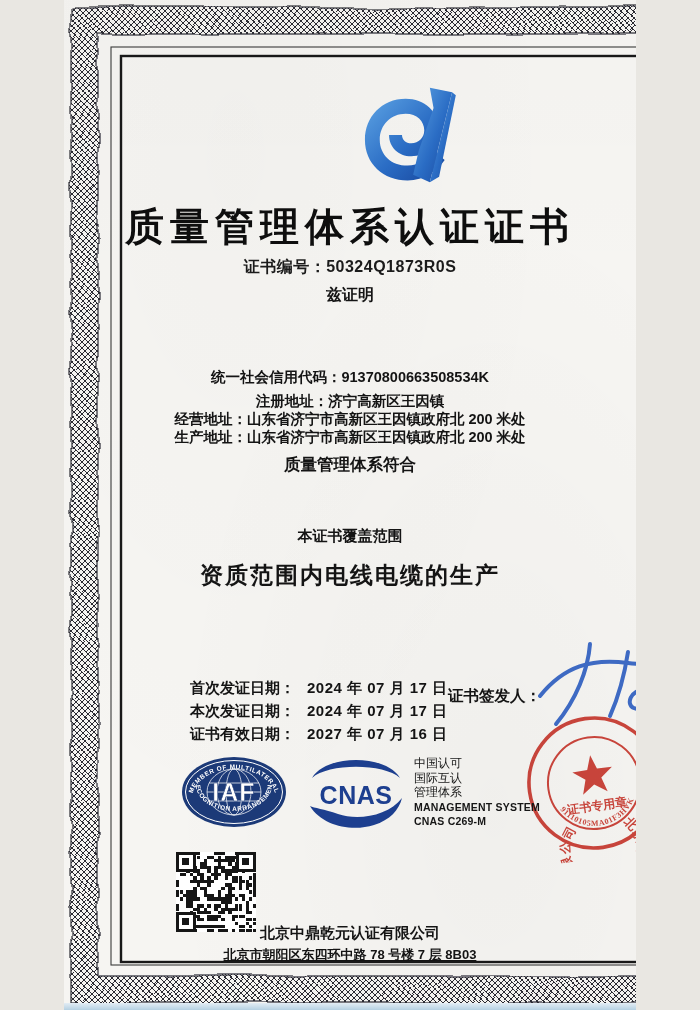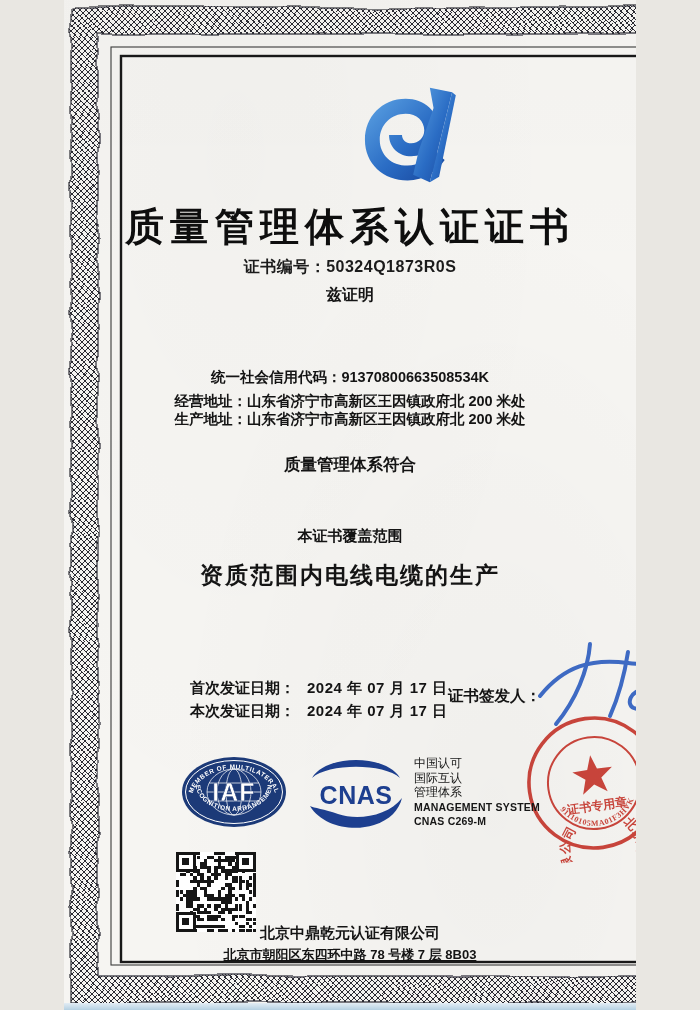--- a/index.html
+++ b/index.html
@@ -92,33 +92,35 @@
   </div>
 
   <div class="abs ctr declare">兹证明</div>
 
 
   <div class="abs ctr credit">
     <span>统一社会信用代码：</span><span>91370800663508534K</span>
   </div>
 
   <div class="abs ctr addr">
+    <div><span>注册地址：</span><span>济宁高新区王因镇</span></div>
     <div><span>经营地址：</span><span>山东省济宁市高新区王因镇政府北 200 米处</span></div>
     <div><span>生产地址：</span><span>山东省济宁市高新区王因镇政府北 200 米处</span></div>
   </div>
 
   <div class="abs ctr conform">质量管理体系符合</div>
 
 
   <div class="abs ctr scopelbl">本证书覆盖范围</div>
   <div class="abs ctr scope">资质范围内电线电缆的生产</div>
 
   <div class="abs dates">
     <div class="row"><span class="lbl">首次发证日期：</span><span class="val">2024 年 07 月 17 日</span></div>
     <div class="row"><span class="lbl">本次发证日期：</span><span class="val">2024 年 07 月 17 日</span></div>
+    <div class="row"><span class="lbl">证书有效日期：</span><span class="val">2027 年 07 月 16 日</span></div>
   </div>
 
   <div class="abs issuer">证书签发人：</div>
 
   <svg class="abs sig" width="170" height="95" viewBox="0 0 170 95">
     <g fill="none" stroke="#2f5fc0" stroke-width="4" stroke-linecap="round" opacity="0.92">
       <path d="M8,60 C32,30 60,22 96,27 C122,31 148,22 168,19"></path>
       <path d="M58,8 C56,34 44,64 24,88"></path>
       <path d="M96,16 C92,42 86,62 78,80"></path>
       <path d="M118,38 C132,46 132,64 110,72 C96,76 94,62 104,56 C112,51 124,54 128,62 C131,70 124,78 112,82"></path>

